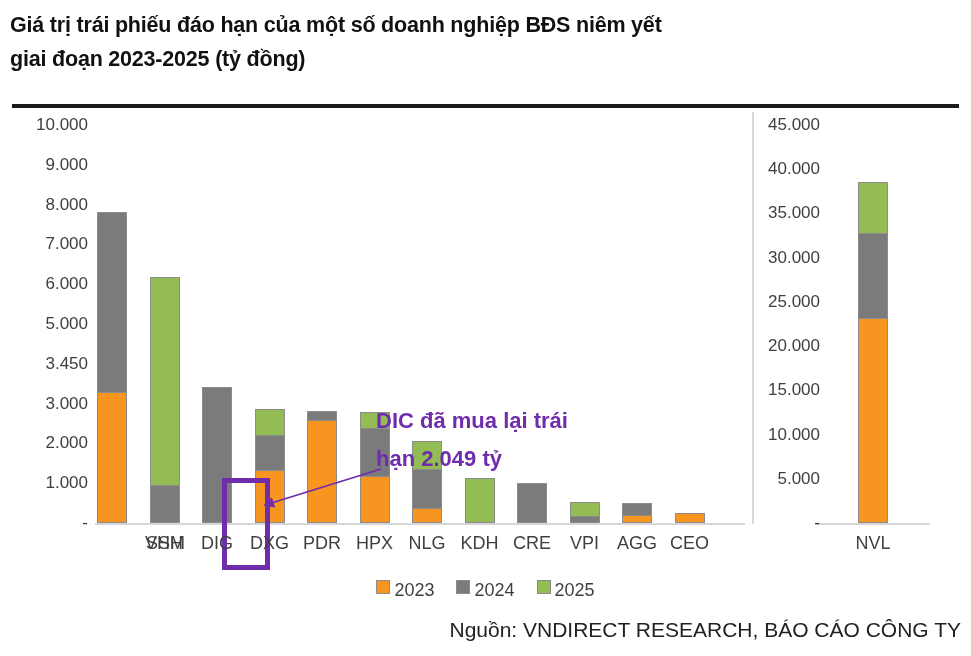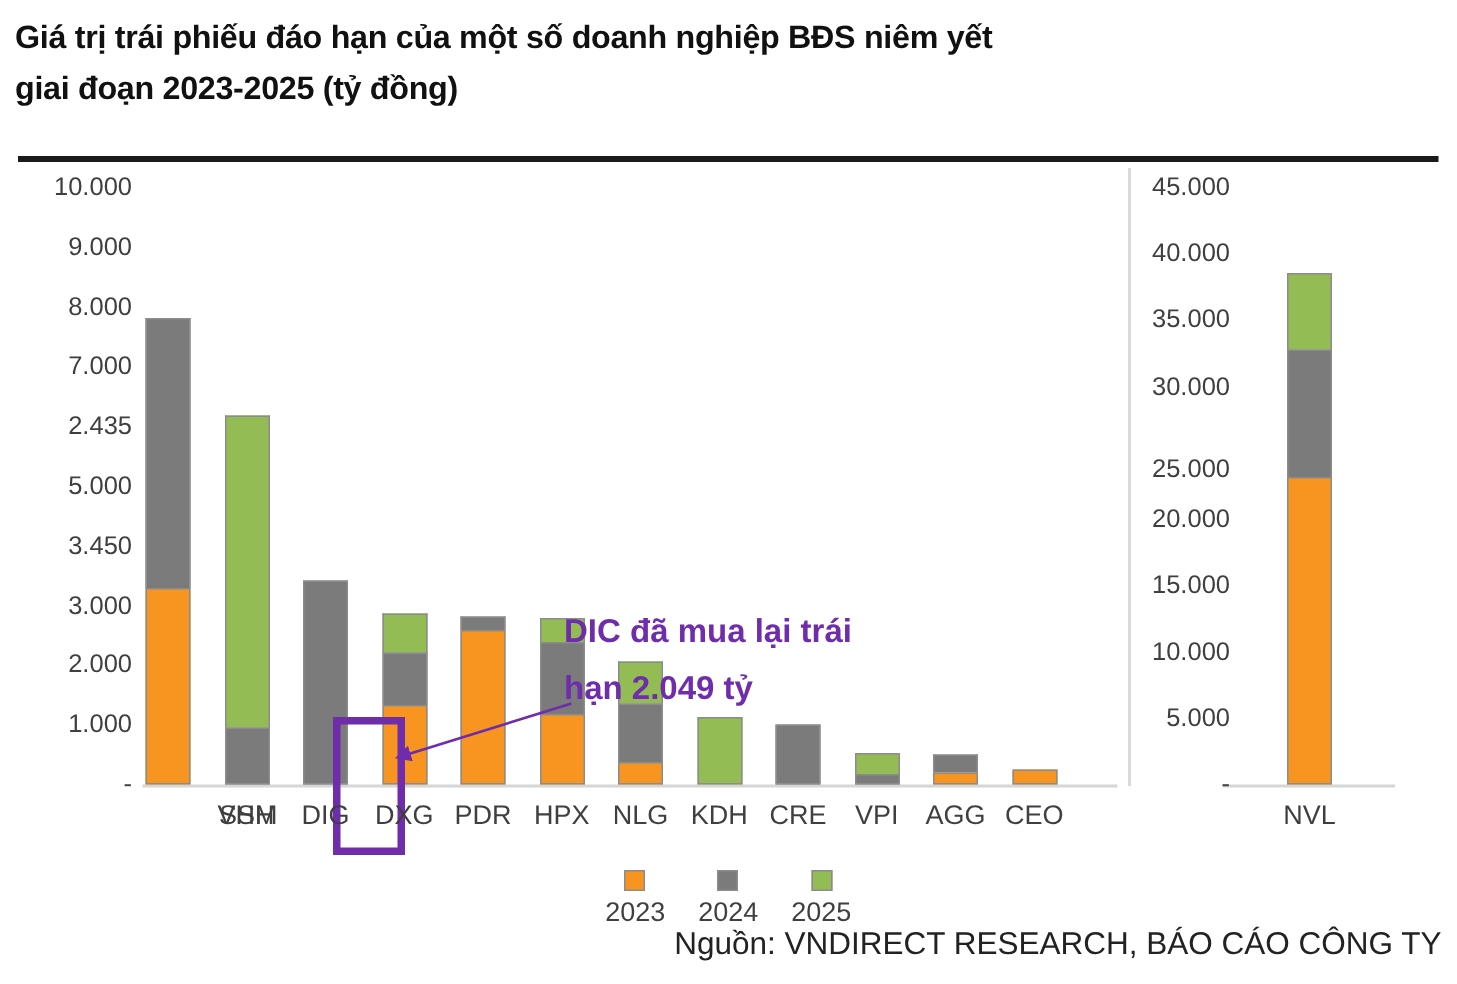--- a/index.html
+++ b/index.html
@@ -148,25 +148,24 @@
     left: 0;
     top: 580px;
     width: 971px;
     display: flex;
     justify-content: center;
     align-items: center;
     gap: 22px;
   }
   .legend-item {
     display: flex;
-    align-items: center;
+    align-items: flex-start;
     gap: 4px;
     font-size: 18px;
     color: #3f3f3f;
-    flex-direction: column;
   }
   .legend-swatch {
     width: 12px;
     height: 12px;
     border: 1px solid #8c8c8c;
     display: inline-block;
   }
 
   
   #source-note {
@@ -193,35 +192,35 @@
 
   <div id="panel-divider"></div>
   <div id="left-baseline"></div>
   <div id="right-baseline"></div>
 
   <div id="left-axis">
       <div class="axis-label" style="left: 0px; width: 88px; top: 15px;">10.000</div>
       <div class="axis-label" style="left: 0px; width: 88px; top: 54.8px;">9.000</div>
       <div class="axis-label" style="left: 0px; width: 88px; top: 94.6px;">8.000</div>
       <div class="axis-label" style="left: 0px; width: 88px; top: 134.4px;">7.000</div>
-      <div class="axis-label" style="left: 0px; width: 88px; top: 174.2px;">2.435</div>
+      <div class="axis-label" style="left: 0px; width: 88px; top: 174.2px;">6.000</div>
       <div class="axis-label" style="left: 0px; width: 88px; top: 214px;">5.000</div>
       <div class="axis-label" style="left: 0px; width: 88px; top: 253.8px;">3.450</div>
       <div class="axis-label" style="left: 0px; width: 88px; top: 293.6px;">3.000</div>
       <div class="axis-label" style="left: 0px; width: 88px; top: 333.4px;">2.000</div>
       <div class="axis-label" style="left: 0px; width: 88px; top: 373.2px;">1.000</div>
       <div class="axis-label" style="left: 0px; width: 88px; top: 413px;">-</div>
     </div>
 
   <div id="right-axis">
       <div class="axis-label right-axis" style="left: 660px; width: 160px; top: 15px;">45.000</div>
       <div class="axis-label right-axis" style="left: 660px; width: 160px; top: 59.2222px;">40.000</div>
       <div class="axis-label right-axis" style="left: 660px; width: 160px; top: 103.444px;">35.000</div>
       <div class="axis-label right-axis" style="left: 660px; width: 160px; top: 147.667px;">30.000</div>
-      <div class="axis-label right-axis" style="left: 660px; width: 160px; top: 191.889px; margin-top: 11px;">25.000</div>
+      <div class="axis-label right-axis" style="left: 660px; width: 160px; top: 191.889px;">25.000</div>
       <div class="axis-label right-axis" style="left: 660px; width: 160px; top: 236.111px;">20.000</div>
       <div class="axis-label right-axis" style="left: 660px; width: 160px; top: 280.333px;">15.000</div>
       <div class="axis-label right-axis" style="left: 660px; width: 160px; top: 324.556px;">10.000</div>
       <div class="axis-label right-axis" style="left: 660px; width: 160px; top: 368.778px;">5.000</div>
       <div class="axis-label right-axis" style="left: 660px; width: 160px; top: 413px;">-</div>
     </div>
 
   <div id="main-bars">
       <div class="bar" style="left: 97px; width: 30px; bottom: 7px;">
         <div class="seg s2023 first" style="height: 131.34px;"></div>

